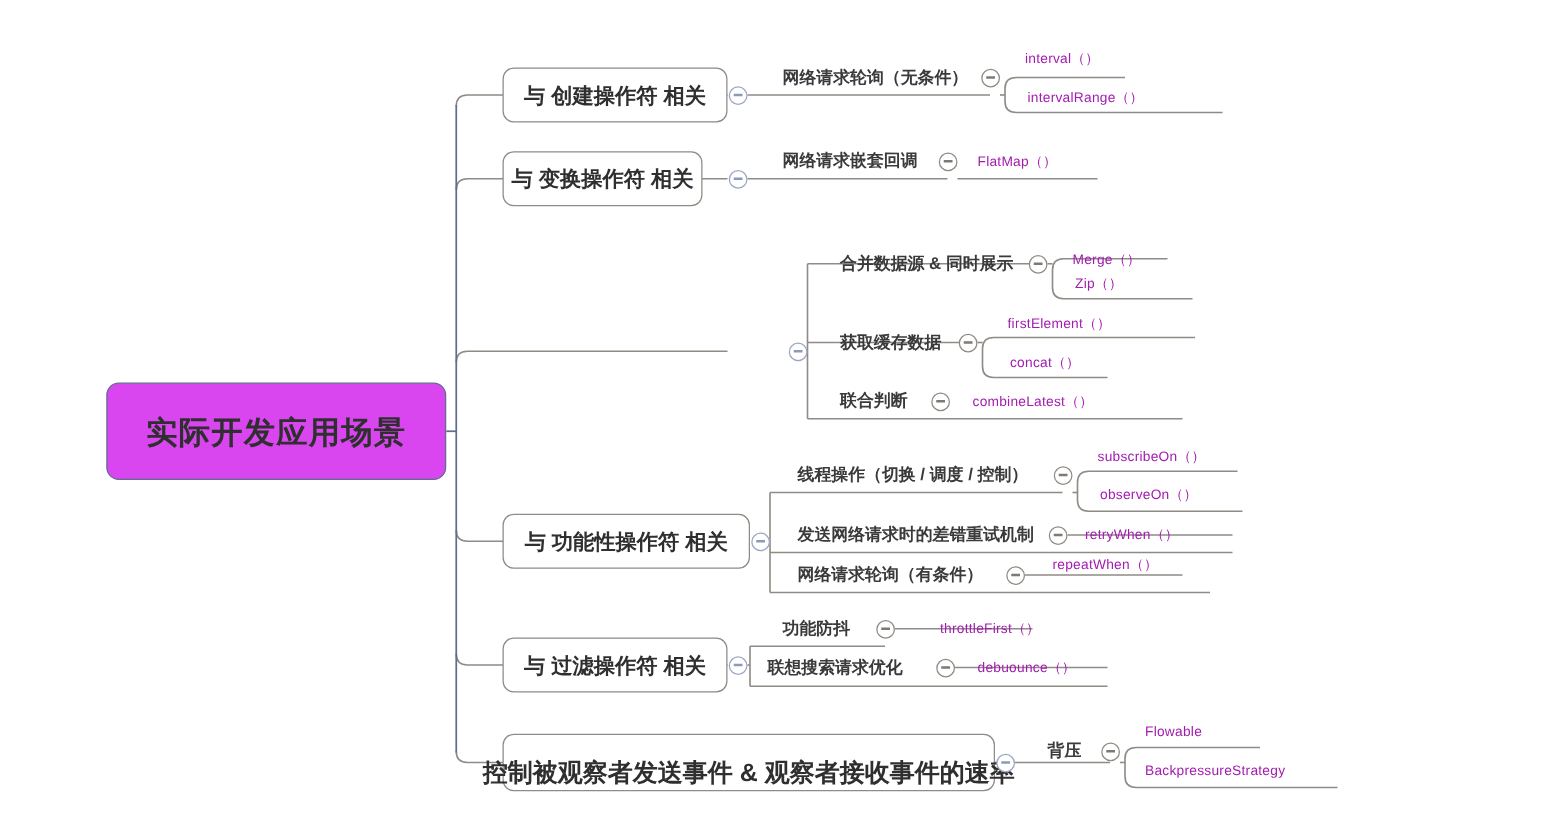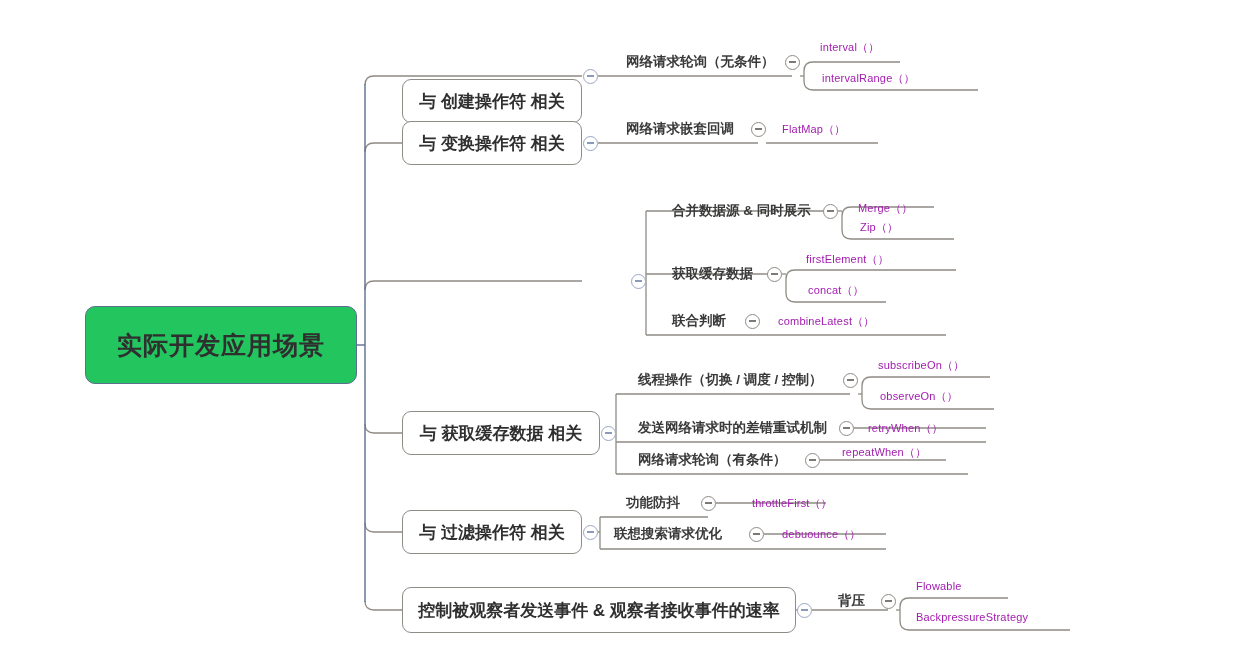--- a/index.html
+++ b/index.html
@@ -13,39 +13,39 @@
   }
   #canvas{position:absolute;left:0;top:0;width:1240px;height:663px;}
   svg.links{position:absolute;left:0;top:0;width:1240px;height:663px;pointer-events:none;}
 
   
   .root-node{
     position:absolute;
     box-sizing:border-box;
     border:1.6px solid #5d6e91;
     border-radius:10px;
-    background:#22c55e;
+    background:#d946ef;
     display:flex;align-items:center;justify-content:center;
     font-size:25px;font-weight:bold;letter-spacing:1px;
     color:#2f2f2f;
   }
 
   
   .branch-node{
     position:absolute;
     box-sizing:border-box;
     border:1.3px solid #8f8b85;
     border-radius:9px;
     background:#ffffff;
     display:flex;align-items:center;justify-content:center;
     font-size:17px;font-weight:bold;
     color:#2f2f2f;
     white-space:nowrap;
   }
-  .branch-node.wide{font-size:17px;}
+  .branch-node.wide{font-size:20px;align-items:flex-end;}
 
   
   .sub-label{
     position:absolute;
     font-size:13.5px;
     font-weight:bold;
     color:#3a3a3a;
     white-space:nowrap;
     transform:translateY(-50%);
   }
@@ -132,31 +132,31 @@
     <g id="root-link-layer" fill="none" stroke="#5d6e91" stroke-width="1.4">
         <path d="M357 345 H365"></path>
         <path d="M365 84 V602"></path>
       </g>
   </svg>
 
   <div class="root-node" style="left:85px;top:306px;width:272px;height:78px;">
     <span>实际开发应用场景</span>
   </div>
 
-  <div class="branch-node" style="left:402px;top:54px;width:180px;height:44px;margin-top:25px;">
+  <div class="branch-node" style="left:402px;top:54px;width:180px;height:44px;">
     <span>与 创建操作符 相关</span>
   </div>
 
-  <div class="branch-node" style="left:402px;top:121px;width:180px;height:44px;">
+  <div class="branch-node" style="left:402px;top:121px;width:160px;height:44px;">
     <span>与 变换操作符 相关</span>
   </div>
 
 
   <div class="branch-node" style="left:402px;top:411px;width:198px;height:44px;">
-    <span>与 获取缓存数据 相关</span>
+    <span>与 功能性操作符 相关</span>
   </div>
 
   <div class="branch-node" style="left:402px;top:510px;width:180px;height:44px;">
     <span>与 过滤操作符 相关</span>
   </div>
 
   <div class="branch-node wide" style="left:402px;top:587px;width:394px;height:46px;">
     <span>控制被观察者发送事件 &amp; 观察者接收事件的速率</span>
   </div>
 

